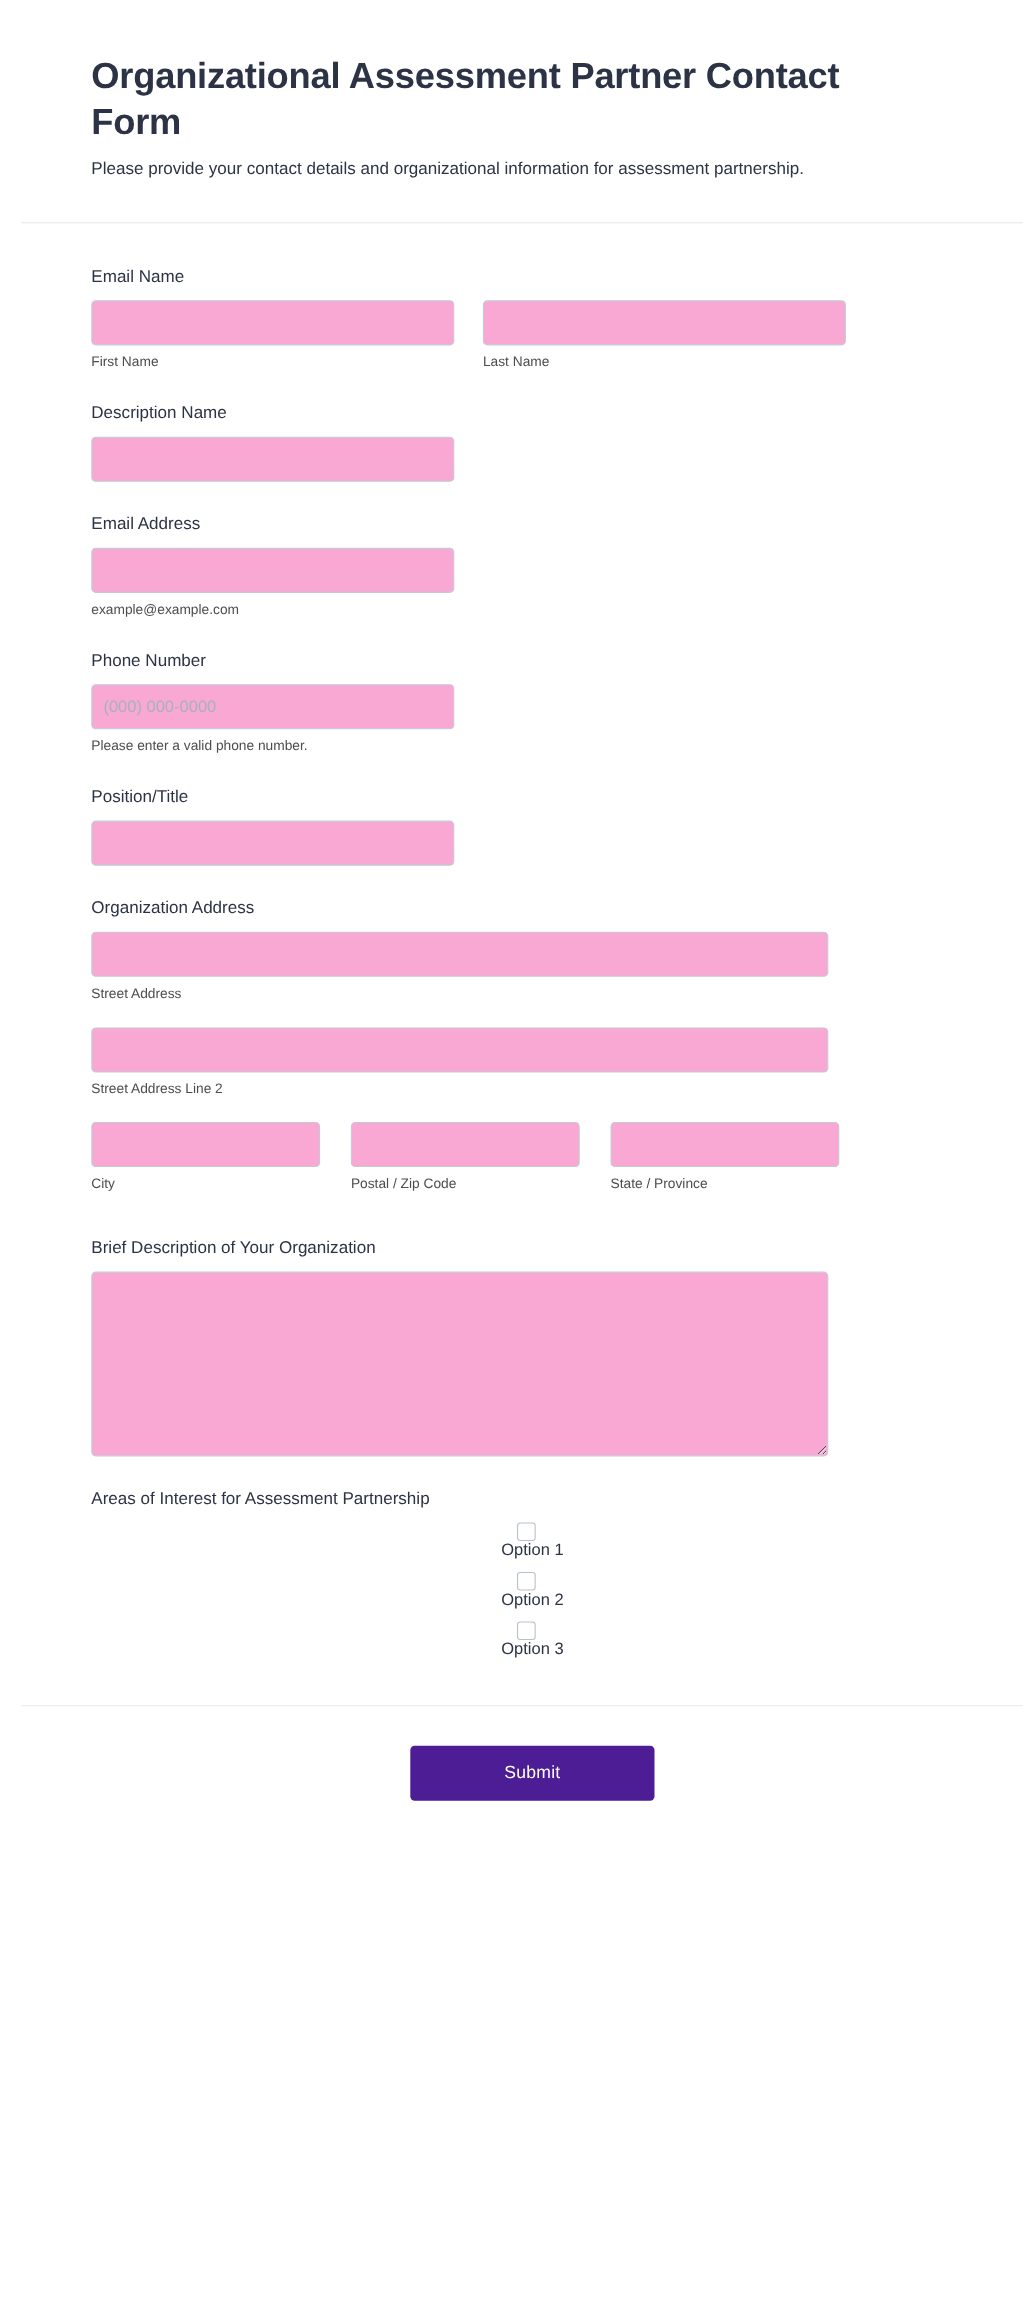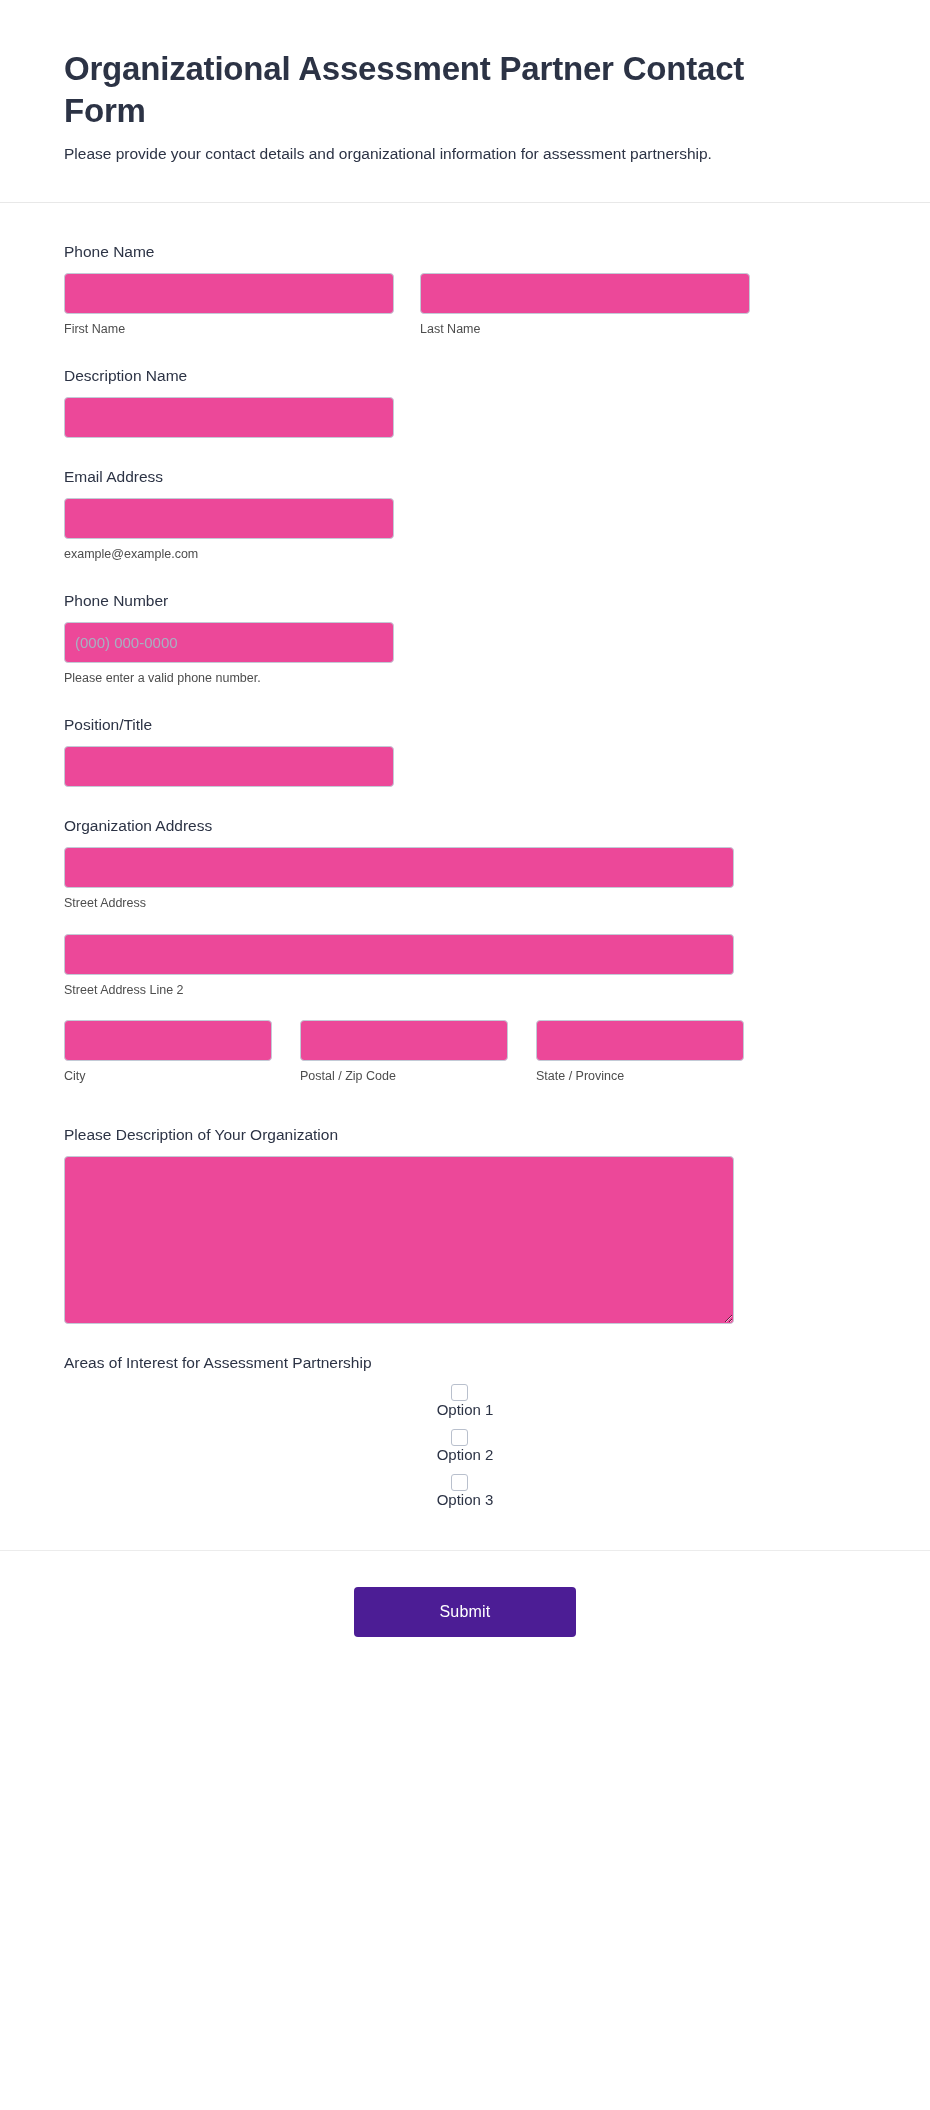--- a/index.html
+++ b/index.html
@@ -12,20 +12,21 @@
   body {
     width: 930px;
     min-height: 2110px;
   }
   .page {
     width: 930px;
     min-height: 2110px;
     background: #ffffff;
     display: flex;
     flex-direction: column;
+    padding-left: 19px;
   }
   .form-wrap {
     width: 930px;
     padding: 0;
   }
   
   .form-header {
     padding: 48px 64px 36px 64px;
     border-bottom: 1px solid #e8e8e8;
   }
@@ -67,21 +68,21 @@
     margin-top: 7px;
     display: block;
     line-height: 1.3;
   }
   input.txt, textarea.txt {
     display: block;
     width: 100%;
     height: 41px;
     border: 1px solid #c3cad6;
     border-radius: 4px;
-    background: #ec4899;
+    background: #f9a8d4;
     font-size: 15px;
     font-family: "Liberation Sans", sans-serif;
     color: #2c3345;
     padding: 6px 10px;
     outline: none;
   }
   input.txt::placeholder, textarea.txt::placeholder {
     color: #a6b1c2;
   }
   textarea.txt {
@@ -144,21 +145,21 @@
   <div class="form-wrap">
 
     <div class="form-header">
       <h1 class="form-title">Organizational Assessment Partner Contact Form</h1>
       <p class="form-subtitle">Please provide your contact details and organizational information for assessment partnership.</p>
     </div>
 
     <div class="form-body">
 
       <div class="field-block">
-        <span class="field-label">Phone Name</span>
+        <span class="field-label">Email Name</span>
         <div class="row">
           <div class="col-half">
             <input class="txt" type="text" placeholder="" style="">
             <span class="sub-label">First Name</span>
           </div>
           <div class="col-half">
             <input class="txt" type="text" placeholder="" style="">
             <span class="sub-label">Last Name</span>
           </div>
         </div>
@@ -214,21 +215,21 @@
             <span class="sub-label">Postal / Zip Code</span>
           </div>
           <div class="city-col">
             <input class="txt" type="text" placeholder="" style="">
             <span class="sub-label">State / Province</span>
           </div>
         </div>
       </div>
 
       <div class="field-block" style="margin-top:42px;">
-        <span class="field-label">Please Description of Your Organization</span>
+        <span class="field-label">Brief Description of Your Organization</span>
         <div class="col-wide">
           <textarea class="txt" placeholder="" style=""></textarea>
         </div>
       </div>
 
       <div class="field-block" style="margin-bottom:18px;">
         <span class="field-label">Areas of Interest for Assessment Partnership</span>
         <div class="cb-row">
           <span class="cb-box"></span>
           <span class="cb-label">Option 1</span>

